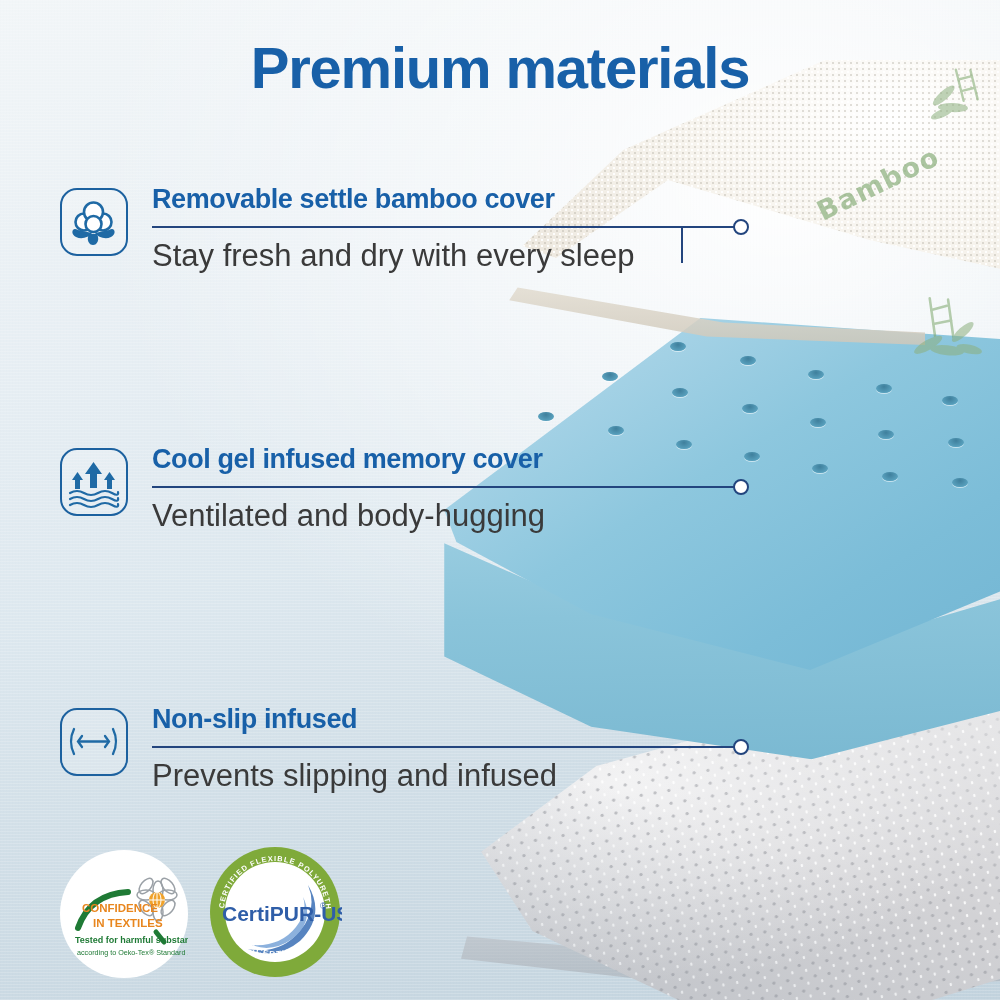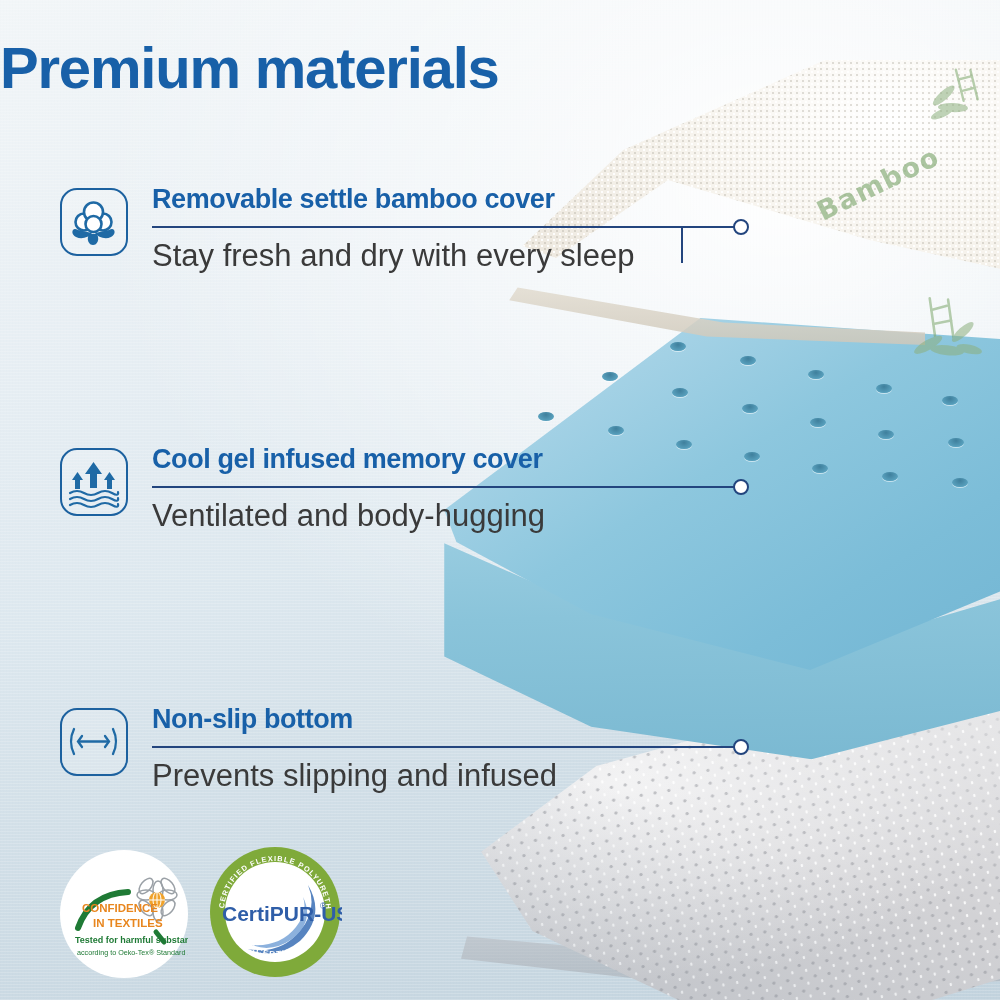--- a/index.html
+++ b/index.html
@@ -27,21 +27,21 @@
     position: absolute;
     inset: 0;
     opacity: .5;
     background-image:
       repeating-linear-gradient(0deg, rgba(255,255,255,.35) 0px, rgba(255,255,255,.35) 1px, rgba(0,0,0,0) 1px, rgba(0,0,0,0) 3px),
       repeating-linear-gradient(90deg, rgba(0,0,0,.012) 0px, rgba(0,0,0,.012) 1px, rgba(0,0,0,0) 1px, rgba(0,0,0,0) 3px);
     pointer-events: none;
   }
 
   
-  .header { position: absolute; top: 38px; left: 0; width: 1000px; text-align: left; z-index: 8; }
+  .header { position: absolute; top: 38px; left: 0; width: 1000px; text-align: center; z-index: 8; }
 
   .title {
     font-size: 58px;
     font-weight: bold;
     color: #1860a8;
     letter-spacing: -1.2px;
     line-height: 1.02;
   }
 
   .subtitle {
@@ -348,21 +348,21 @@
       <svg width="63" height="63" viewBox="0 0 63 63" style="position:absolute;left:0;top:0;">
         <g stroke="#1f6aa5" stroke-width="2.3" fill="none" stroke-linecap="round">
           <path d="M20 26 L16 31.5 L20 37"></path>
           <path d="M43 26 L47 31.5 L43 37"></path>
           <path d="M17 31.5 L46 31.5"></path>
           <path d="M12 19 Q6 31.5 12 44"></path>
           <path d="M51 19 Q57 31.5 51 44"></path>
         </g>
       </svg>
     </div>
-    <div class="f-head">Non-slip bottom</div>
+    <div class="f-head">Non-slip infused</div>
     <div class="f-rule" style="width:589px;"></div>
     <div class="f-dot" style="left:673px;"></div>
     <div class="f-sub">Prevents slipping and infused</div>
   </div>
 
   <div class="badges">
 
     <div class="badge-oeko">
       <svg width="128" height="128" viewBox="0 0 128 128">
         <path d="M18 78 Q30 44 68 42" stroke="#1f7a35" stroke-width="6" fill="none" stroke-linecap="round"></path>

